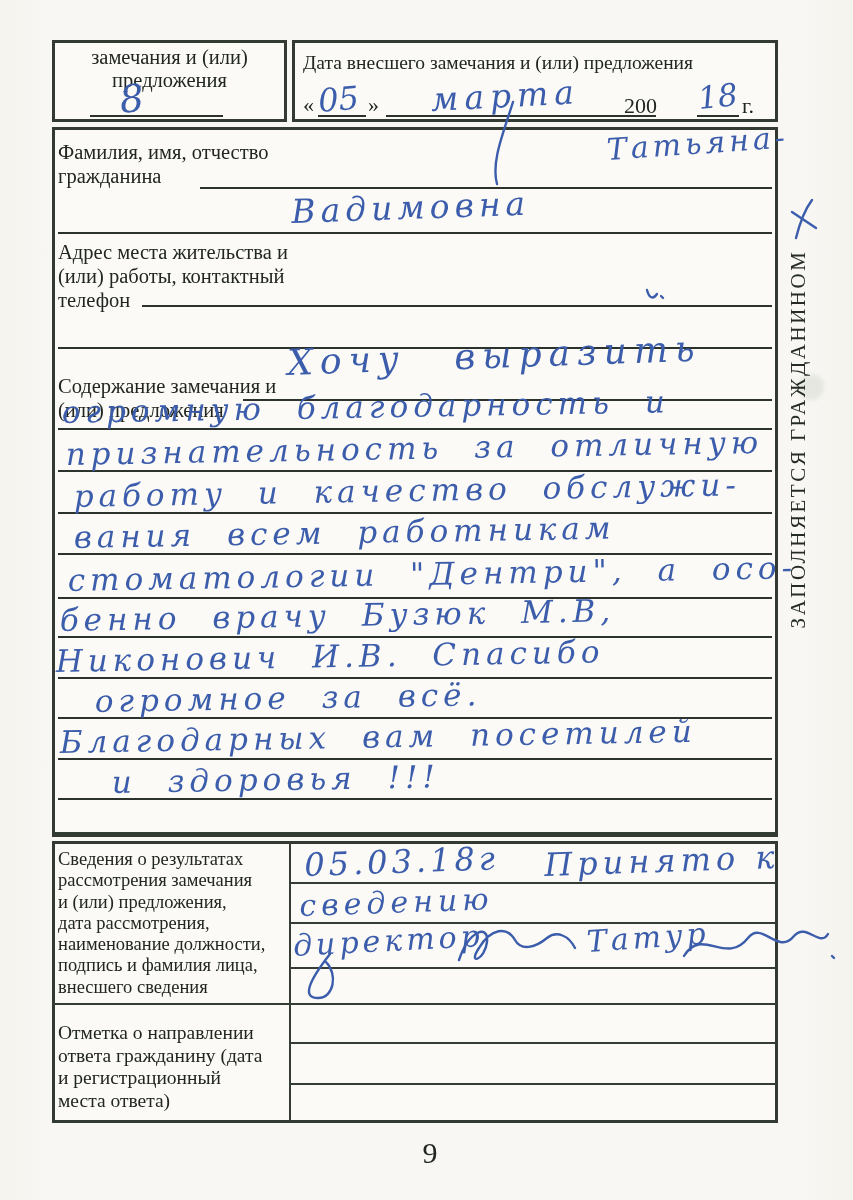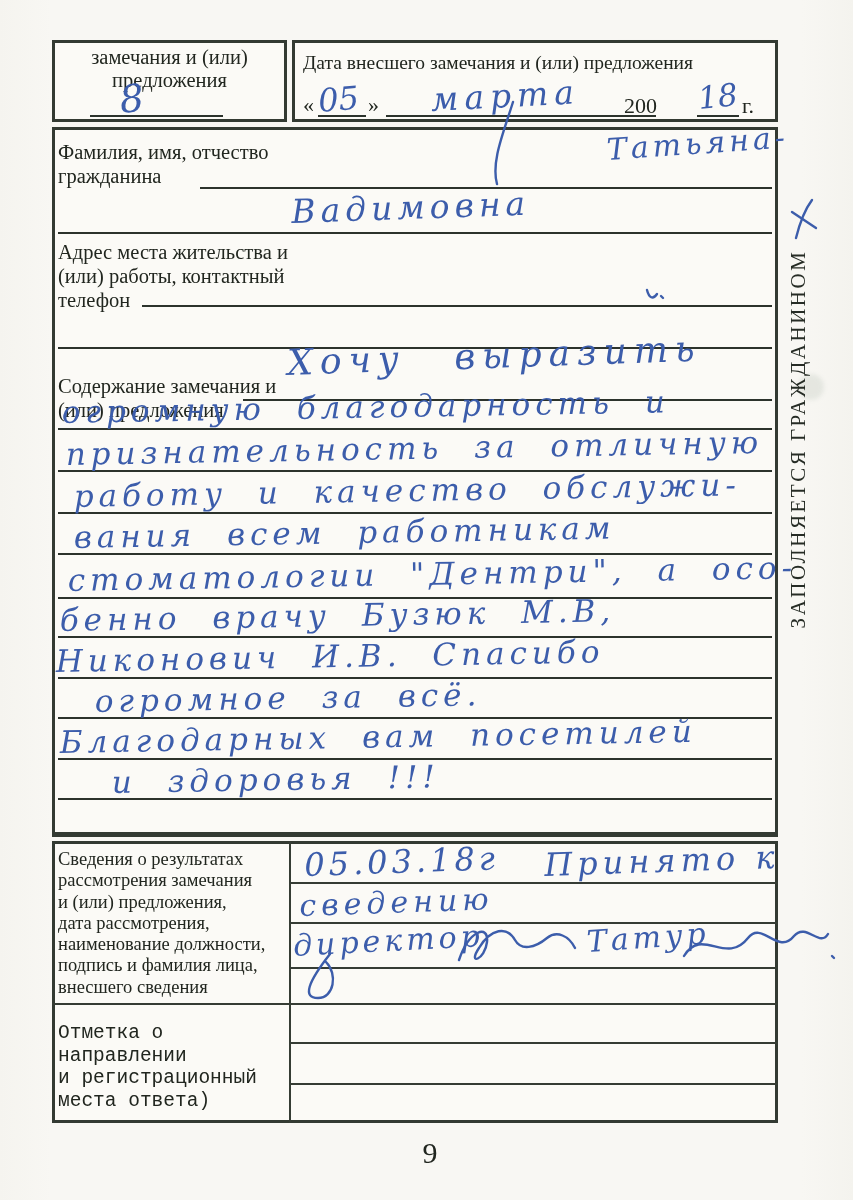--- a/index.html
+++ b/index.html
@@ -158,22 +158,23 @@
     <path class="inkstroke" d="M4,42 C14,12 34,6 32,24 C30,42 12,48 24,30 C36,10 52,8 60,22 C66,33 80,30 92,20 C102,12 114,18 120,30"></path>
   </svg>
   <svg style="left:682px;top:922px;" width="160" height="58" viewBox="0 0 160 58">
     <path class="inkstroke" d="M2,34 C20,4 44,44 66,16 C80,-2 96,34 112,14 C124,0 138,26 146,12"></path>
     <path class="inkstroke" d="M150,34 l2,2"></path>
   </svg>
   <svg style="left:300px;top:952px;" width="60" height="52" viewBox="0 0 60 52">
     <path class="inkstroke" d="M30,2 C8,30 2,46 18,46 C34,46 38,22 26,10"></path>
   </svg>
 
-  <div class="print" style="left:58px;top:1022px;width:228px;font-size:19.5px;line-height:22.5px;font-family:Liberation Mono, monospace;">
+  <div class="print" style="left:58px;top:1022px;width:228px;font-size:19.5px;line-height:22.5px;">
     <div>Отметка о направлении</div>
+    <div>ответа гражданину (дата</div>
     <div>и  регистрационный</div>
     <div>места ответа)</div>
   </div>
 
   <svg style="left:790px;top:198px;" width="30" height="42" viewBox="0 0 30 42">
     <path class="inkstroke" d="M6,40 C10,24 16,10 22,2"></path>
     <path class="inkstroke" d="M2,14 L26,30"></path>
   </svg>
   <svg style="left:487px;top:100px;" width="34" height="88" viewBox="0 0 34 88">
     <path class="inkstroke" d="M26,2 C16,34 4,62 10,84"></path>

